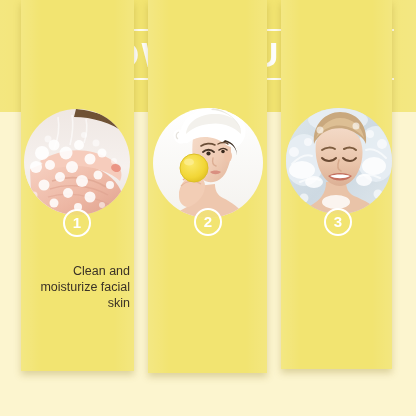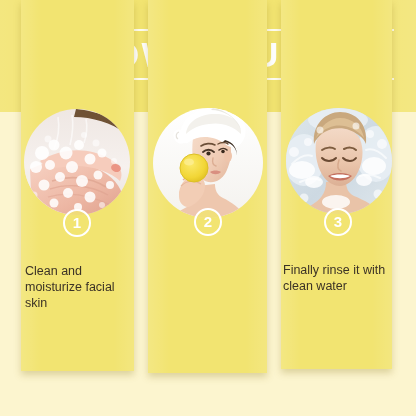--- a/index.html
+++ b/index.html
@@ -112,21 +112,21 @@
     text-align: center;
     z-index: 3;
   }
   #badge-1 { left: 63px;  top: 209px; }
   #badge-2 { left: 194px; top: 208px; }
   #badge-3 { left: 324px; top: 208px; }
 
   
   .caption {
     position: absolute;
-    text-align: left;
+    text-align: right;
     color: #3b3226;
     font-size: 12.5px;
     line-height: 16px;
     z-index: 3;
   }
   #caption-1 { left: 25px;  top: 263px; width: 105px; }
   #caption-2 { left: 150px; top: 262px; width: 115px; }
   #caption-3 { left: 283px; top: 262px; width: 107px; }
 </style>
 </head>
@@ -340,15 +340,14 @@
       <g stroke="#ffffff" stroke-width="2" opacity="0.65" fill="none" stroke-linecap="round">
         <path d="M6 56 C14 48 20 46 26 48"></path>
         <path d="M100 50 C92 42 86 40 80 42"></path>
         <path d="M14 74 C22 70 28 70 34 72"></path>
         <path d="M94 70 C86 66 80 66 74 68"></path>
       </g>
     </svg>
   </div>
 
   <div class="badge" id="badge-3">3</div>
-  <div class="caption" id="caption-3">Finally rinse it with clean water</div>
 
 </div>
 
 </body></html>

